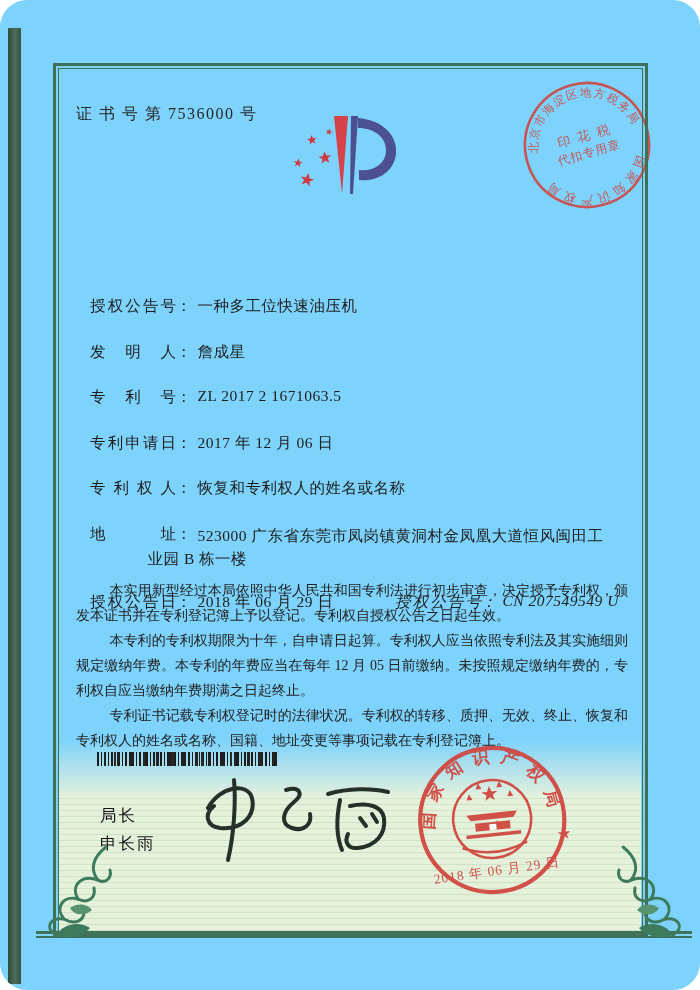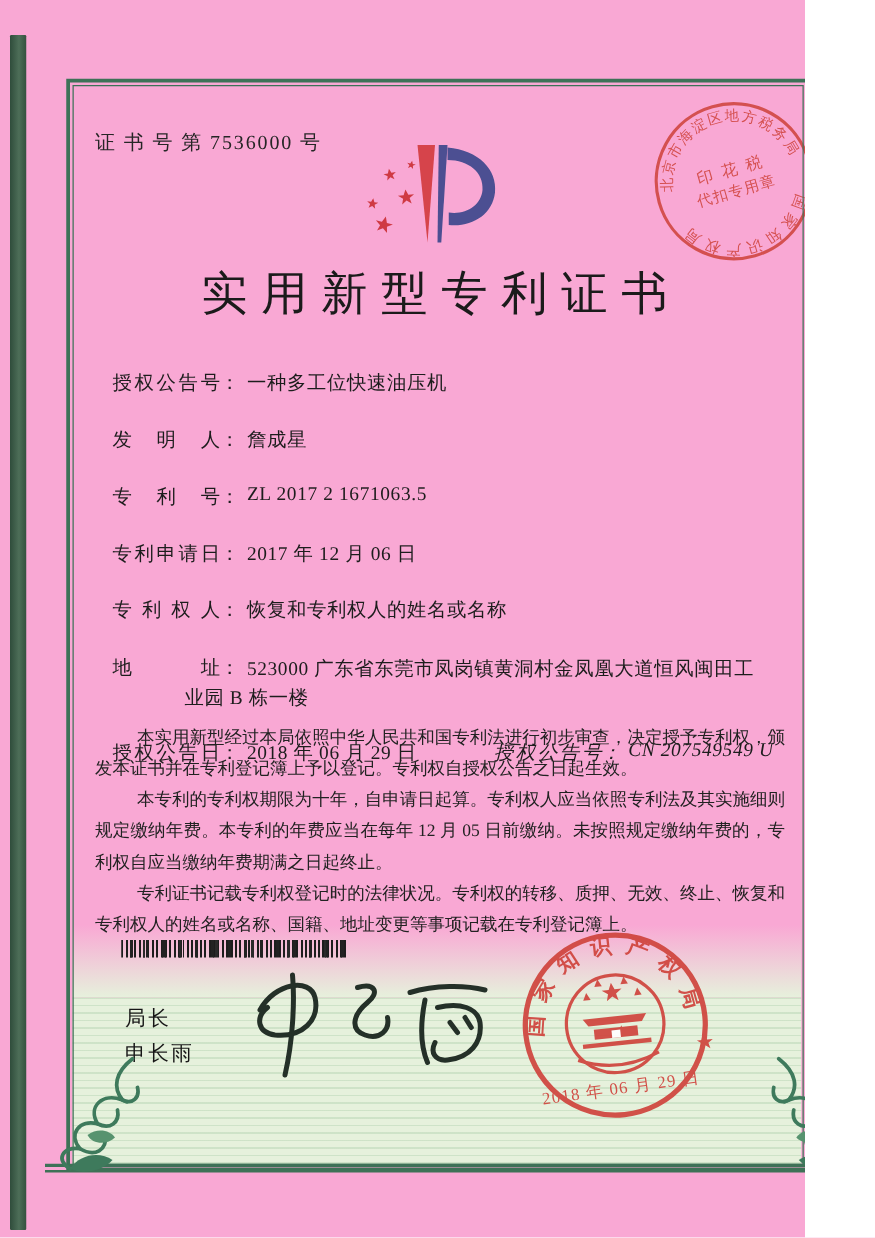--- a/index.html
+++ b/index.html
@@ -1,20 +1,21 @@
 <!DOCTYPE html>
 <html><head>
 <meta charset="utf-8">
 <style>
   html,body{margin:0;padding:0;background:#ffffff;}
   .scan{
-    position:relative;width:644px;height:990px;overflow:hidden;
-    background:#f9a8d4;
+    position:relative;width:700px;height:990px;overflow:hidden;
+    background:#7dd3fc;
     font-family:"Liberation Serif","DejaVu Serif",serif;
     color:#1d1d1d;
+    border-radius:27px;
   }
   .spine{
     position:absolute;left:8px;top:28px;width:13px;height:956px;
     background:linear-gradient(90deg,#2f4c3b,#4d6e58 55%,#35523f);
     border-radius:1px;
   }
   .cert-border{
     position:absolute;left:53px;top:63px;width:589px;height:868px;
     border:3px solid #3e7157;z-index:4;pointer-events:none;
   }
@@ -140,21 +141,20 @@
     <use href="#star" transform="translate(46,22) scale(0.35) rotate(12)"></use>
     <use href="#star" transform="translate(29,30) scale(0.5) rotate(-10)"></use>
     <use href="#star" transform="translate(15,53) scale(0.45) rotate(8)"></use>
     <use href="#star" transform="translate(42,48) scale(0.65) rotate(-6)"></use>
     <use href="#star" transform="translate(24,70) scale(0.7) rotate(14)"></use>
     <polygon points="51,6 65,6 59,84" fill="#d6444b"></polygon>
     <polygon points="68,6 75,6 70,84 67,84" fill="#4c4f92"></polygon>
     <path d="M75,8 C100,10 115,26 113,44 C111,62 94,72 76,70 L76,60 C90,62 102,54 103,42 C104,28 92,18 75,18 Z" fill="#4c4f92"></path>
   </svg>
 
-  <div class="title">实用新型专利证书</div>
 
   <div class="fields">
     <div class="frow">
       <span class="flabel">授权公告号</span><span class="fcolon">：</span><span class="fvalue">一种多工位快速油压机</span>
     </div>
     <div class="frow">
       <span class="flabel">发明人</span><span class="fcolon">：</span><span class="fvalue">詹成星</span>
     </div>
     <div class="frow">
       <span class="flabel">专利号</span><span class="fcolon">：</span><span class="fvalue">ZL 2017 2 1671063.5</span>

